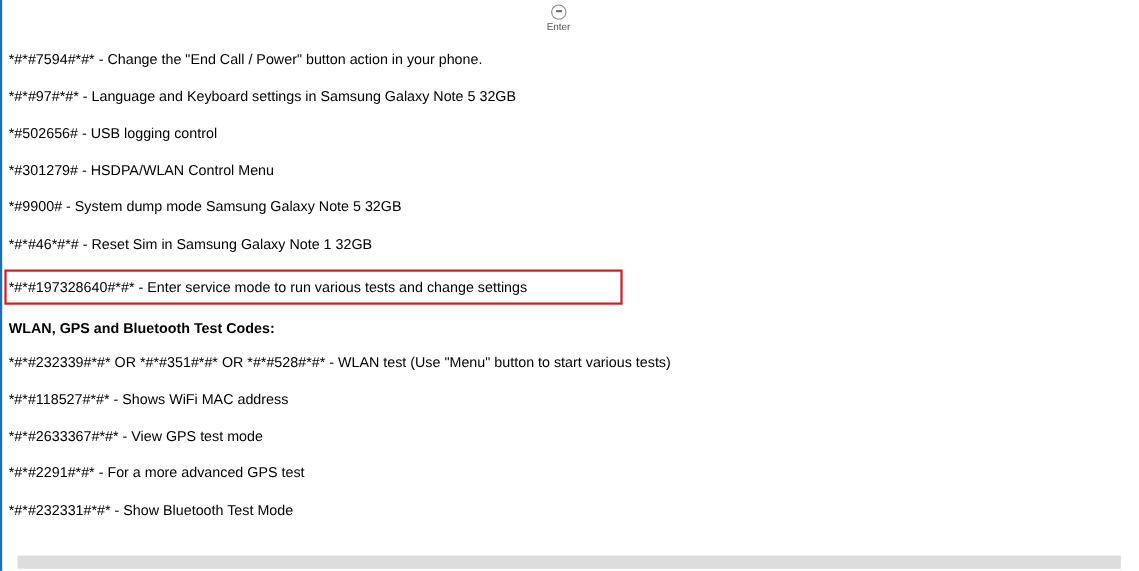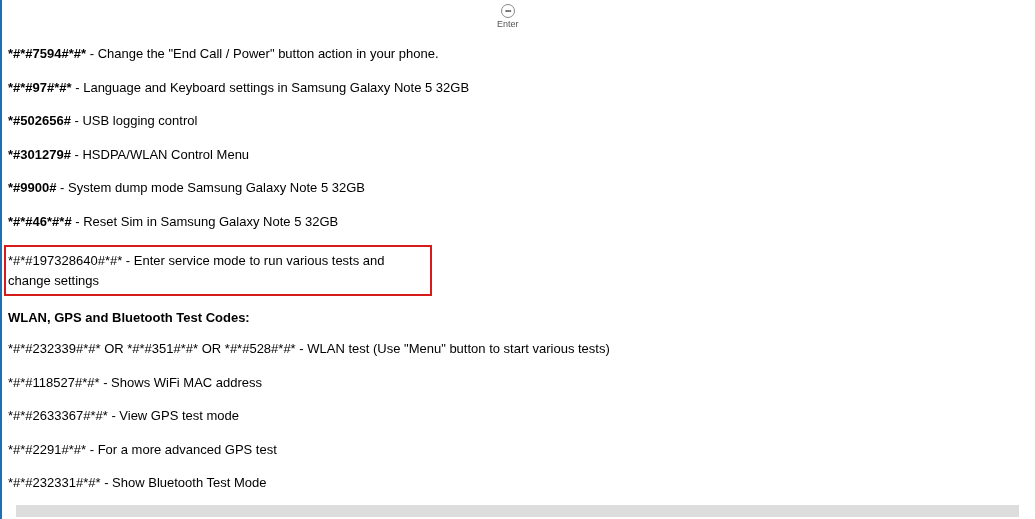--- a/index.html
+++ b/index.html
@@ -55,31 +55,31 @@
       margin-top: -1px;
     }
     .codes-list {
       padding-top: 30px;
     }
     .code-row {
       margin: 14px 0;
       line-height: 1.5;
     }
     .code-label {
-      font-weight: bold;
+      font-weight: normal;
     }
     .section-heading {
       font-weight: bold;
       margin: 2px 0;
     }
     .highlight {
       border: 2px solid #d61b1b;
       padding: 4px 2px;
       display: inline-block;
-      width: 428px;
+      width: 562px;
       margin-left: -4px;
     }
     
     .page-container::-webkit-scrollbar { width: 14px; height: 14px; }
     .page-container::-webkit-scrollbar-track { background: #f1f1f1; }
     .page-container::-webkit-scrollbar-thumb { background: #c1c1c1; }
     .page-container::-webkit-scrollbar-button { background: #ddd; height: 14px; display: block; }
     .h-scroll {
       position: absolute;
       bottom: 2px;
@@ -112,21 +112,21 @@
       <div class="code-row">
         <span class="code-label">*#502656#</span><span> - USB logging control</span>
       </div>
       <div class="code-row">
         <span class="code-label">*#301279#</span><span> - HSDPA/WLAN Control Menu</span>
       </div>
       <div class="code-row">
         <span class="code-label">*#9900#</span><span> - System dump mode Samsung Galaxy Note 5 32GB</span>
       </div>
       <div class="code-row">
-        <span class="code-label">*#*#46*#*#</span><span> - Reset Sim in Samsung Galaxy Note 5 32GB</span>
+        <span class="code-label">*#*#46*#*#</span><span> - Reset Sim in Samsung Galaxy Note 1 32GB</span>
       </div>
 
       <div class="code-row">
         <span class="highlight">
           <span>*#*#197328640#*#*</span><span> - Enter service mode to run various tests and change settings</span>
         </span>
       </div>
 
       <div class="section-heading">WLAN, GPS and Bluetooth Test Codes:</div>
 

